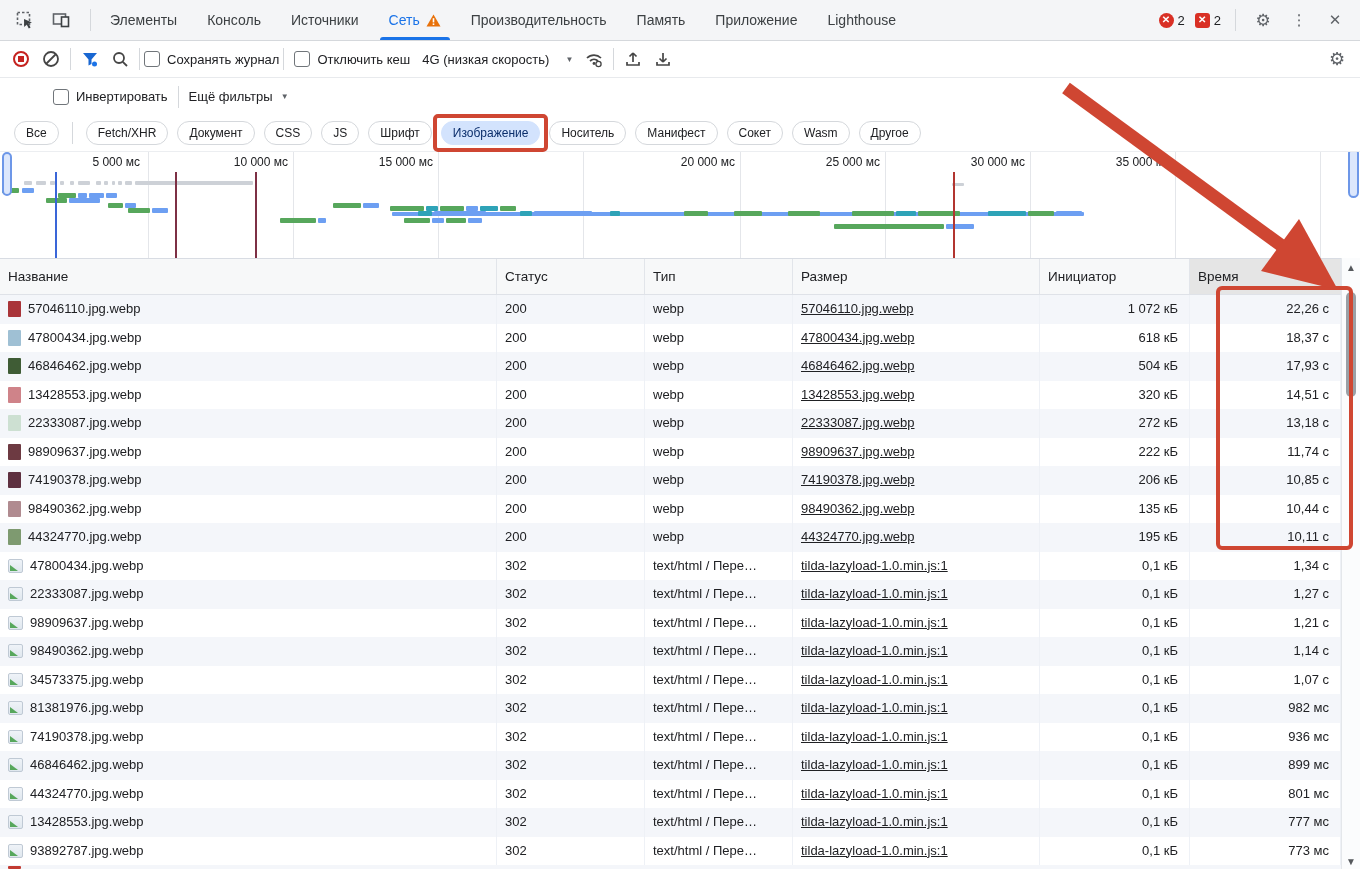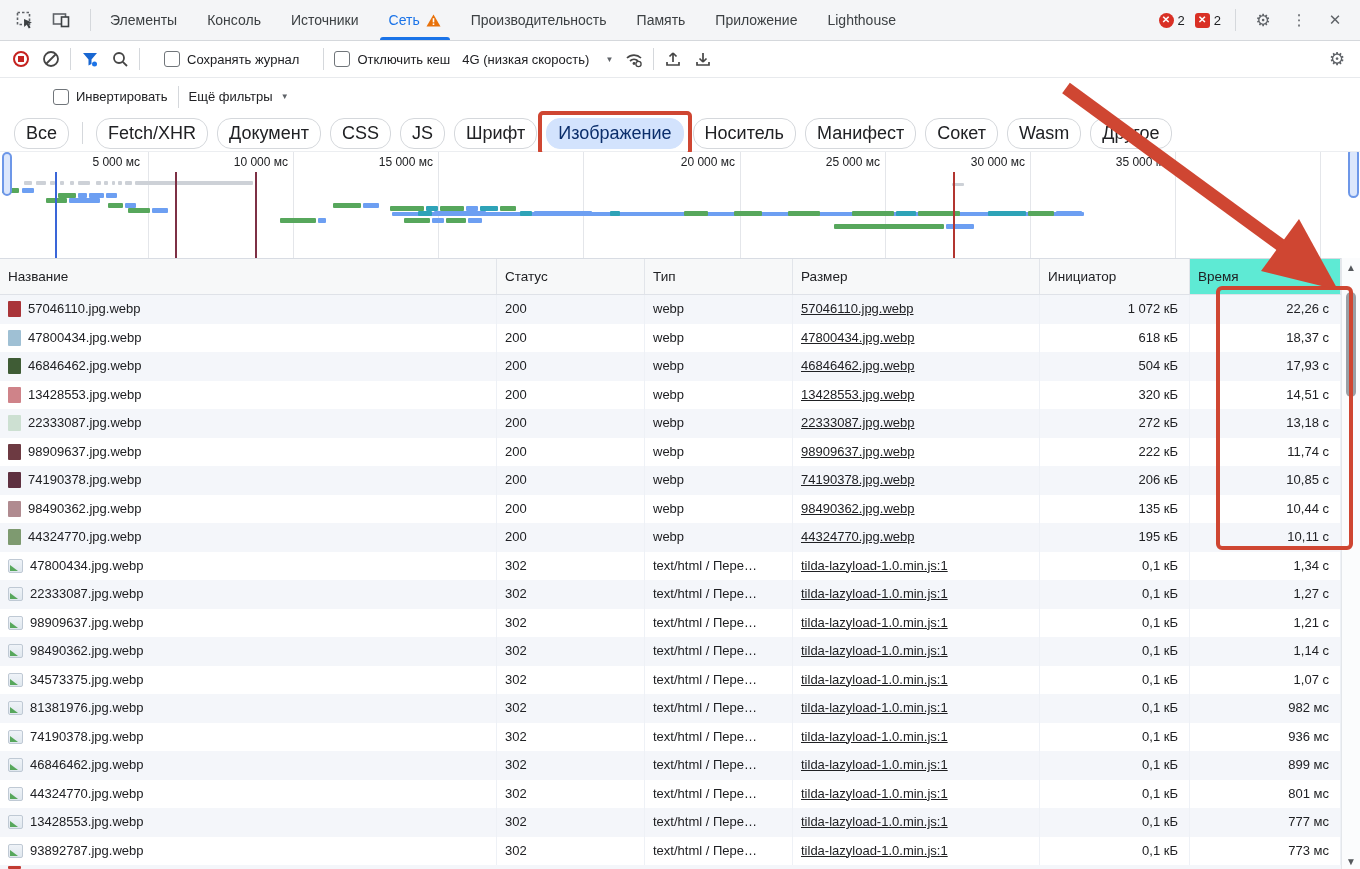--- a/index.html
+++ b/index.html
@@ -35,39 +35,39 @@
 
   
   .filterrow{position:absolute;left:0;top:78px;width:1360px;height:37px;background:#fff;display:flex;align-items:center;}
   .pill{margin-left:14px;width:824px;height:27px;border-radius:14px;background:#edf0fa;display:flex;align-items:center;
         padding:0 12px;box-sizing:border-box;gap:9px;}
   .pill .ph{font-size:13px;color:#3c4043;}
 
   
   .chiprow{position:absolute;left:0;top:115px;width:1360px;height:37px;background:#fff;display:flex;align-items:center;
            gap:9px;padding-left:14px;box-sizing:border-box;border-bottom:1px solid #eceef1;}
-  .chip{position:relative;border:1px solid #d5d8dc;border-radius:14px;background:#fff;font-size:18px;color:#202124;
+  .chip{position:relative;border:1px solid #d5d8dc;border-radius:14px;background:#fff;font-size:12px;color:#202124;
         padding:4px 11px;white-space:nowrap;}
   .chip.sel{background:#d3e3fd;border-color:#d3e3fd;color:#0b2e6b;}
   .chip-annot{position:absolute;left:-9px;right:-9px;top:-8px;bottom:-8px;border:4px solid #cf4632;border-radius:5px;pointer-events:none;}
 
   
   .timeline{position:absolute;left:0;top:152px;width:1360px;height:106px;background:#fff;border-bottom:1px solid #a9c3ef;overflow:hidden;}
   .gline{position:absolute;top:0;width:1px;height:106px;background:#e4e6ea;}
   .gtick{position:absolute;top:3px;width:95px;text-align:right;font-size:12px;color:#202124;}
   .evline{position:absolute;top:20px;width:2px;height:86px;}
   .tbar{position:absolute;border-radius:1px;}
   .handle{position:absolute;border:2px solid #6d97e8;background:#dce7fc;border-radius:6px;box-sizing:border-box;}
 
   
   .grid{position:absolute;left:0;top:258px;width:1341px;}
   .ghead{display:grid;grid-template-columns:497px 148px 148px 247px 150px 151px;height:37px;background:#f7f8f9;
          border-top:1px solid #d8dce3;border-bottom:1px solid #dfe2e8;box-sizing:border-box;font-size:13.5px;color:#202124;}
   .ghead .hc{display:flex;align-items:center;padding:0 8px;border-right:1px solid #e2e5ea;box-sizing:border-box;}
-  .ghead .hc.sorted{background:#5eead4;}
+  .ghead .hc.sorted{background:#e5e5e5;}
   .sortarrow{margin-left:auto;font-size:9px;color:#3c4043;padding-right:4px;}
   .rows{font-size:13px;}
   .row{display:grid;grid-template-columns:497px 148px 148px 247px 150px 151px;height:28.5px;line-height:28.5px;background:#fff;}
   .row.stripe{background:#f4f6fa;}
   .cell{padding:0 8px;border-right:1px solid #eef1f6;box-sizing:border-box;overflow:hidden;white-space:nowrap;text-overflow:ellipsis;}
   .cell.num{text-align:right;padding-right:11px;}
   .namecell{display:flex;align-items:center;gap:7px;}
   .thumb{width:13px;height:16px;border-radius:1px;flex:0 0 13px;}
   .gicon{width:15px;height:14px;flex:0 0 15px;position:relative;background:linear-gradient(180deg,#eff3f8 0%,#dfe7ee 100%);
          border:1px solid #bfc9d4;border-radius:2px;box-sizing:border-box;}
@@ -179,21 +179,21 @@
       <circle cx="13.5" cy="14" r="2.5" fill="#1a73e8"></circle>
     </svg>
   </div>
   <div class="nt-btn">
     <svg width="18" height="18" viewBox="0 0 18 18">
       <circle cx="8" cy="8" r="5" fill="none" stroke="#454545" stroke-width="1.8"></circle>
       <line x1="11.8" y1="11.8" x2="16" y2="16" stroke="#454545" stroke-width="1.8"></line>
     </svg>
   </div>
   <div class="vdiv"></div>
-  <div style="display:flex;align-items:center;margin:0 20px;">
+  <div style="display:flex;align-items:center;margin:0 0;">
     <span class="chk"></span>
     <span class="lbl">Сохранять журнал</span>
   </div>
   <div class="vdiv"></div>
   <div style="display:flex;align-items:center;margin:0 6px;">
     <span class="chk"></span>
     <span class="lbl">Отключить кеш</span>
   </div>
   <div style="display:flex;align-items:center;margin:0 6px;">
     <span class="lbl">4G (низкая скорость)</span>

